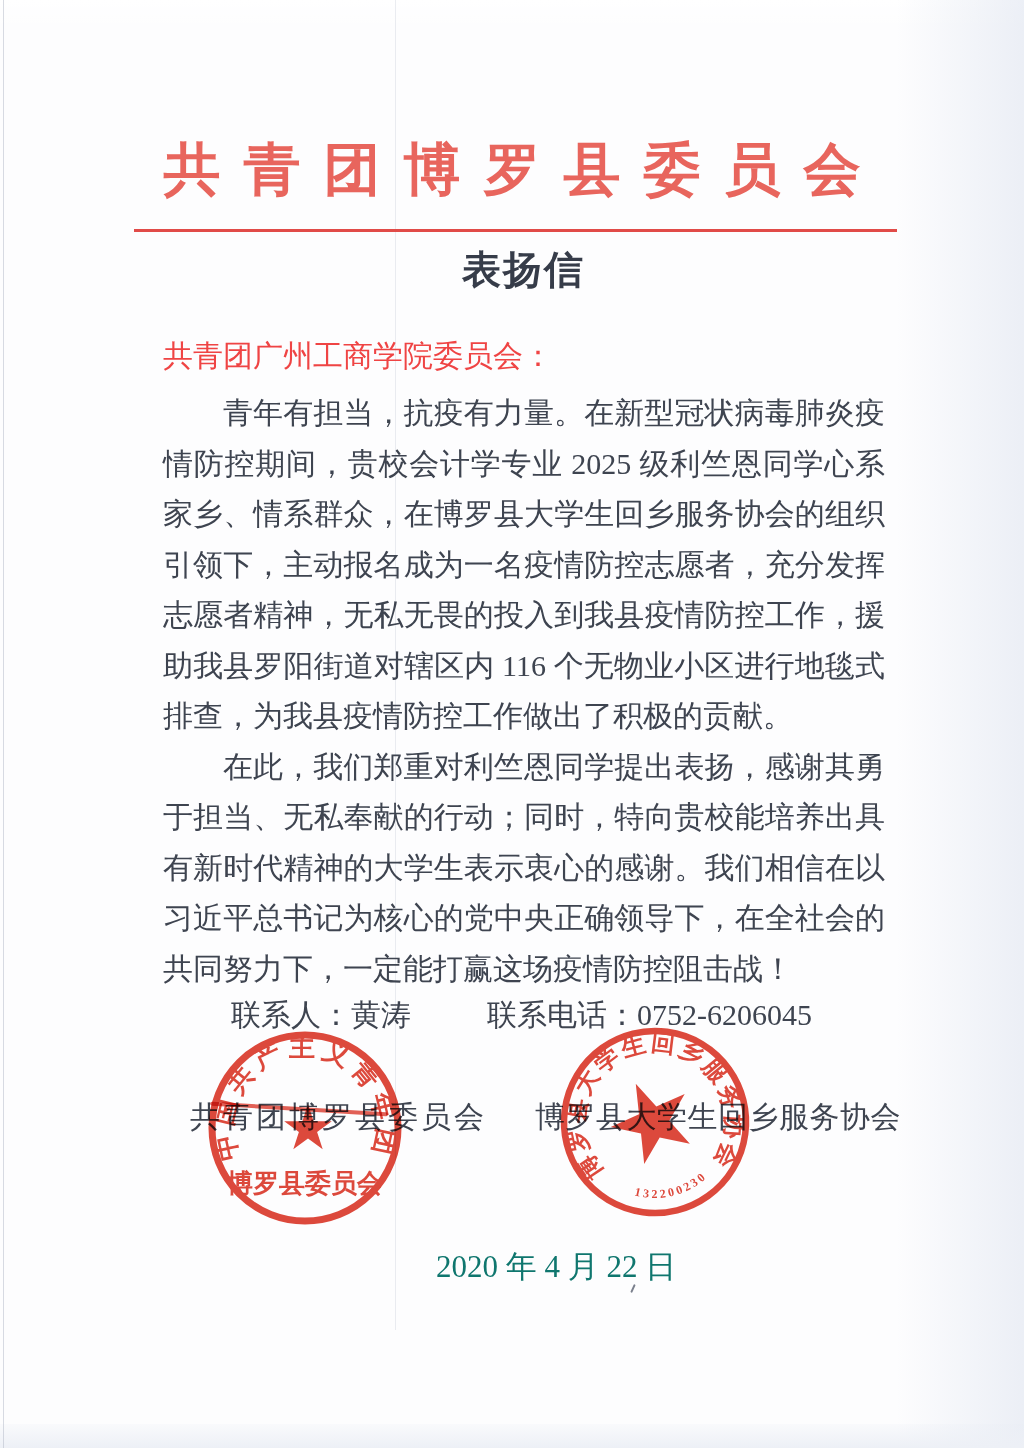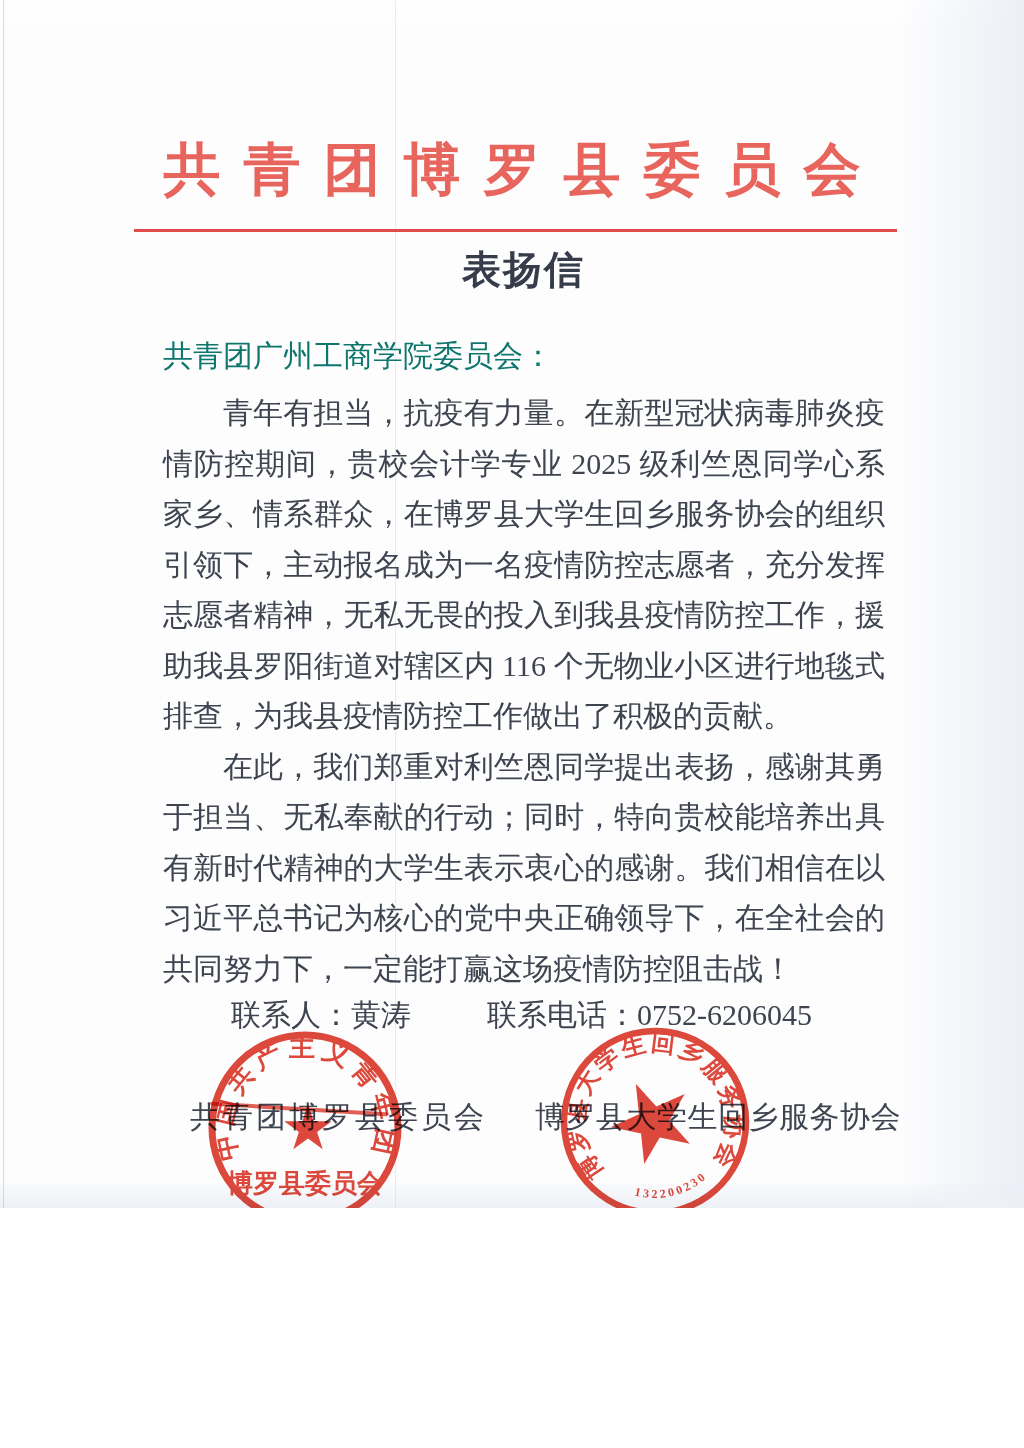--- a/index.html
+++ b/index.html
@@ -1,18 +1,18 @@
 <!DOCTYPE html>
 <html><head>
 <meta charset="utf-8">
 <style>
   html,body{margin:0;padding:0;background:#ffffff;}
   .page{
     position:relative;
-    width:1024px;height:1208px;
+    width:1024px;height:1448px;
     background:#fdfdfe;
     overflow:hidden;
     font-family:"Liberation Serif","DejaVu Serif",serif;
     color:#3e4450;
   }
   
   .edge-right{position:absolute;top:0;right:0;width:128px;height:100%;
     background:linear-gradient(to right,rgba(223,229,240,0),rgba(221,227,239,0.55));}
   .edge-bottom{position:absolute;left:0;bottom:0;width:100%;height:24px;
     background:linear-gradient(to bottom,rgba(228,233,243,0.15),#edf0f6);}
@@ -29,21 +29,21 @@
     color:#e8655d;
     white-space:nowrap;
   }
   .red-rule{position:absolute;top:229px;left:134px;width:763px;height:3px;background:#e14b48;}
   .letter-title{
     position:absolute;top:243px;left:0;width:100%;
     text-align:center;font-size:39px;font-weight:700;
     letter-spacing:2px;padding-left:23px;box-sizing:border-box;
     color:#363c49;
   }
-  .salutation{position:absolute;top:336px;left:163px;font-size:30px;color:#0f766e;}
+  .salutation{position:absolute;top:336px;left:163px;font-size:30px;color:#ef4444;}
   .body-block{position:absolute;top:388px;left:163px;width:722px;}
   .body-block p{
     margin:0;font-size:30px;line-height:50.5px;
     text-align:justify;text-justify:inter-ideograph;
     text-indent:2em;color:#3e4450;
   }
   .contact-row{
     position:absolute;top:995px;left:231px;
     display:flex;gap:76px;font-size:30px;color:#3e4450;white-space:nowrap;align-items:center;
   }

